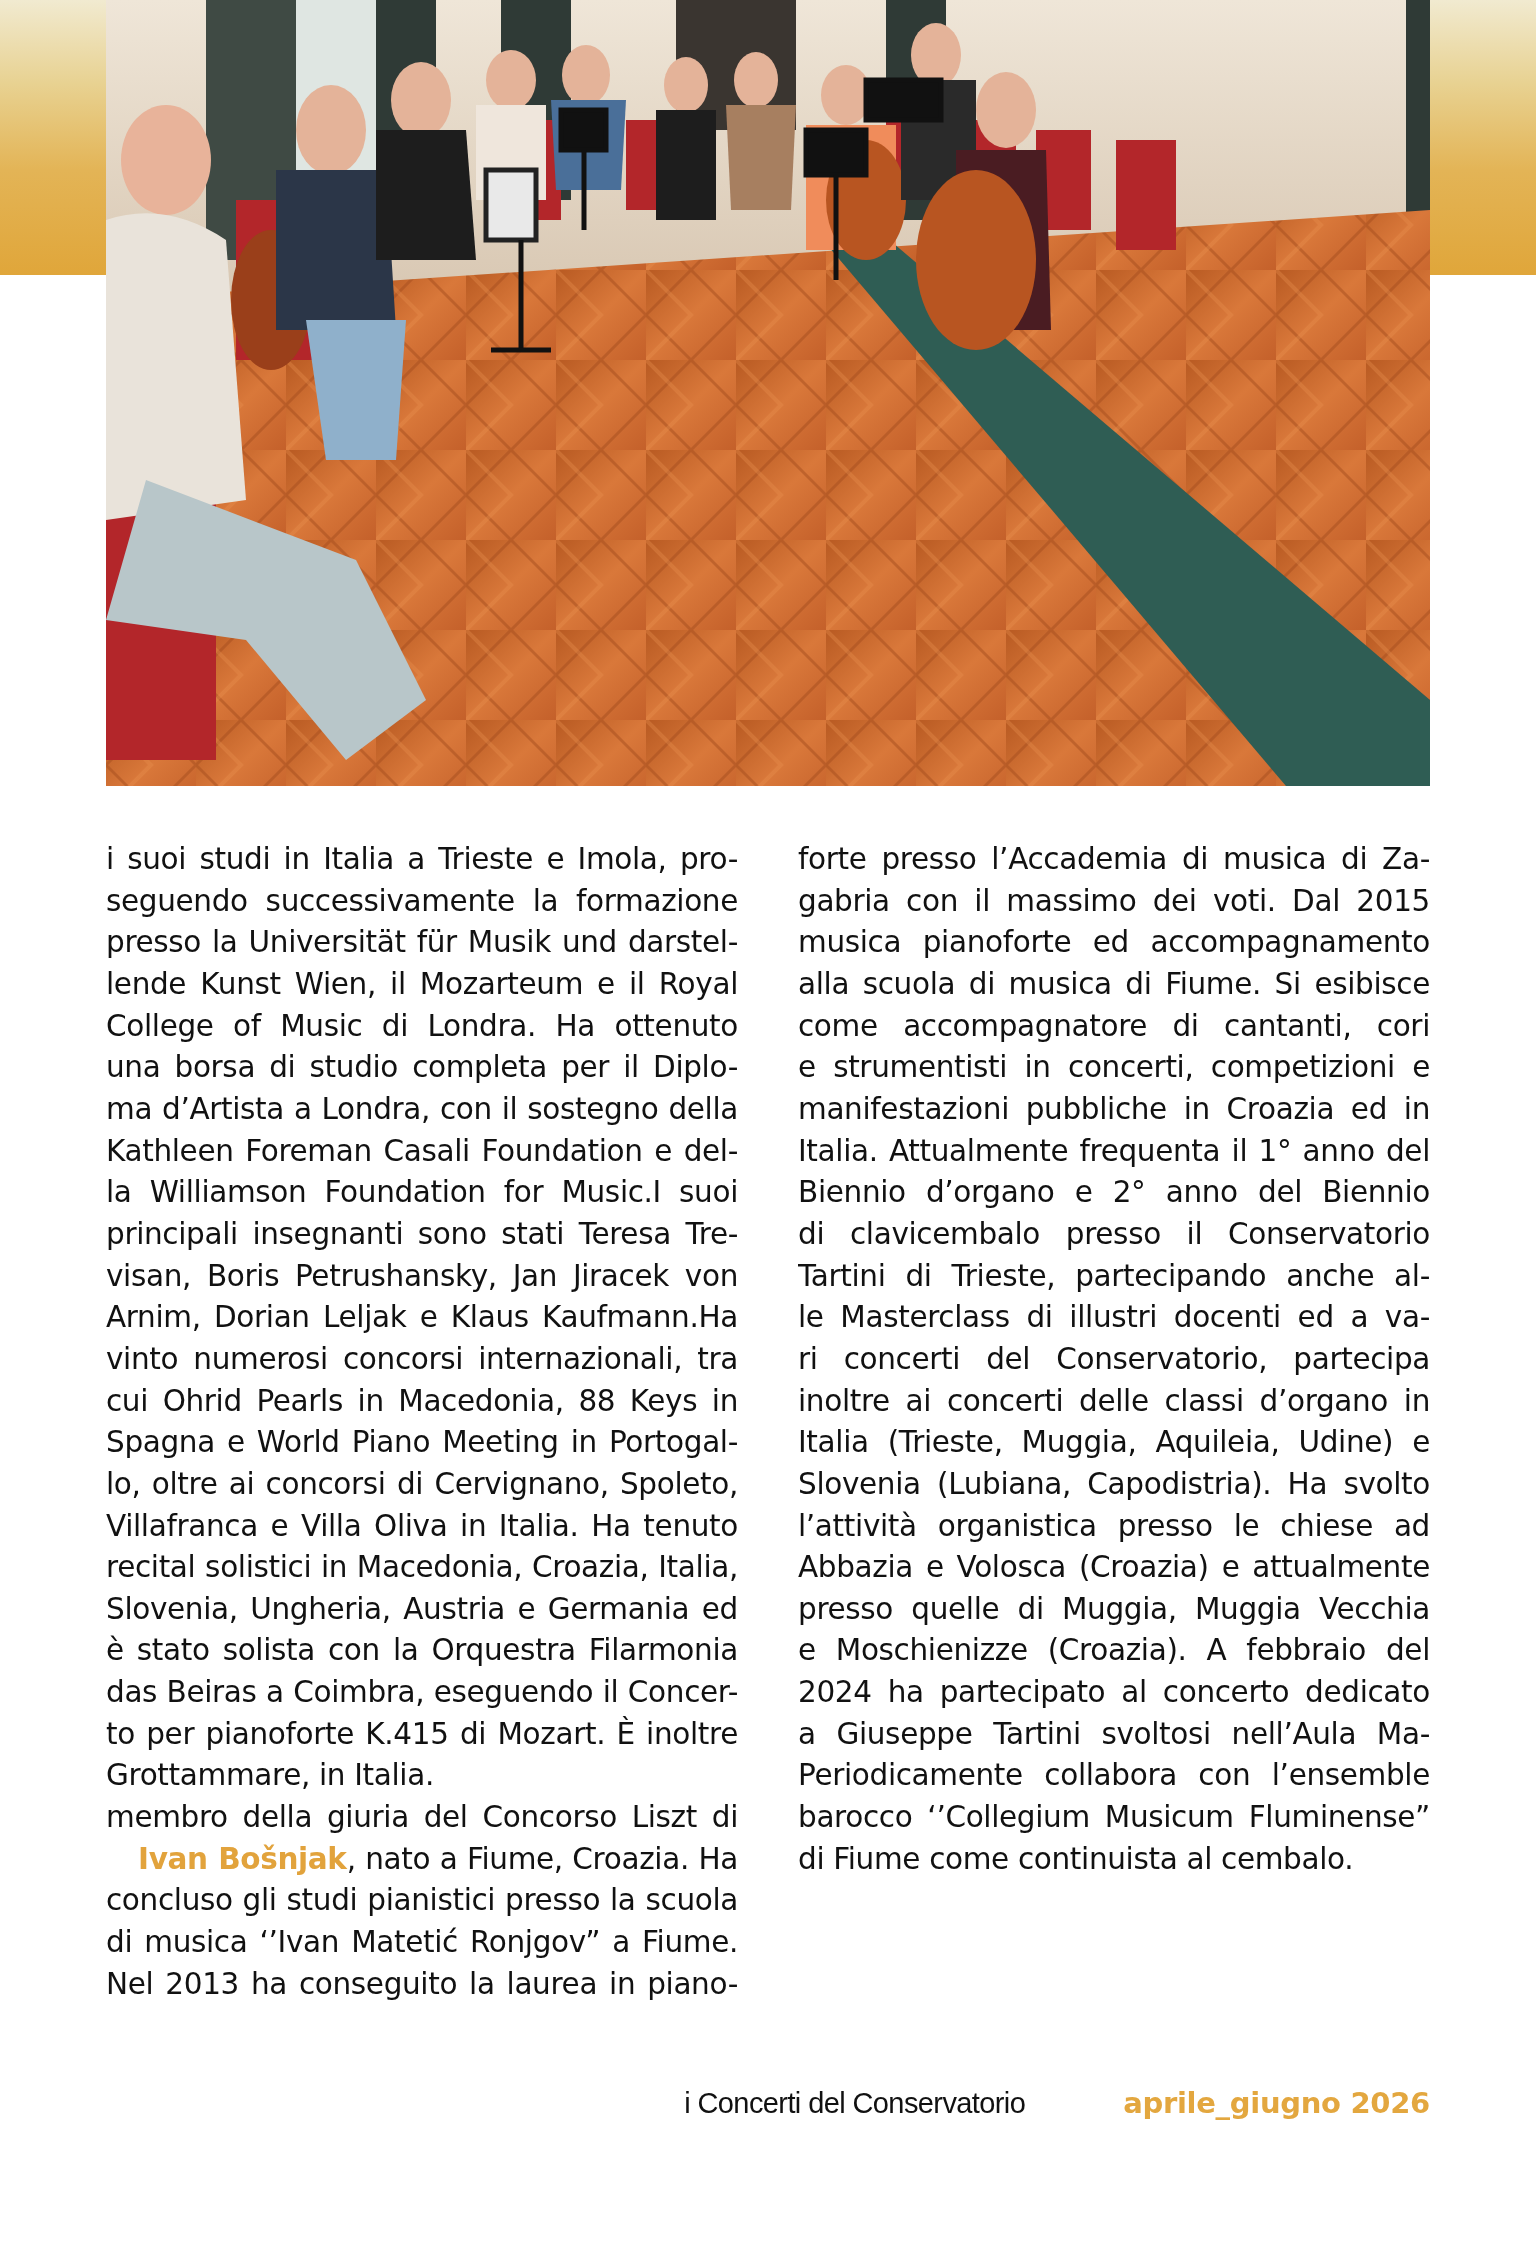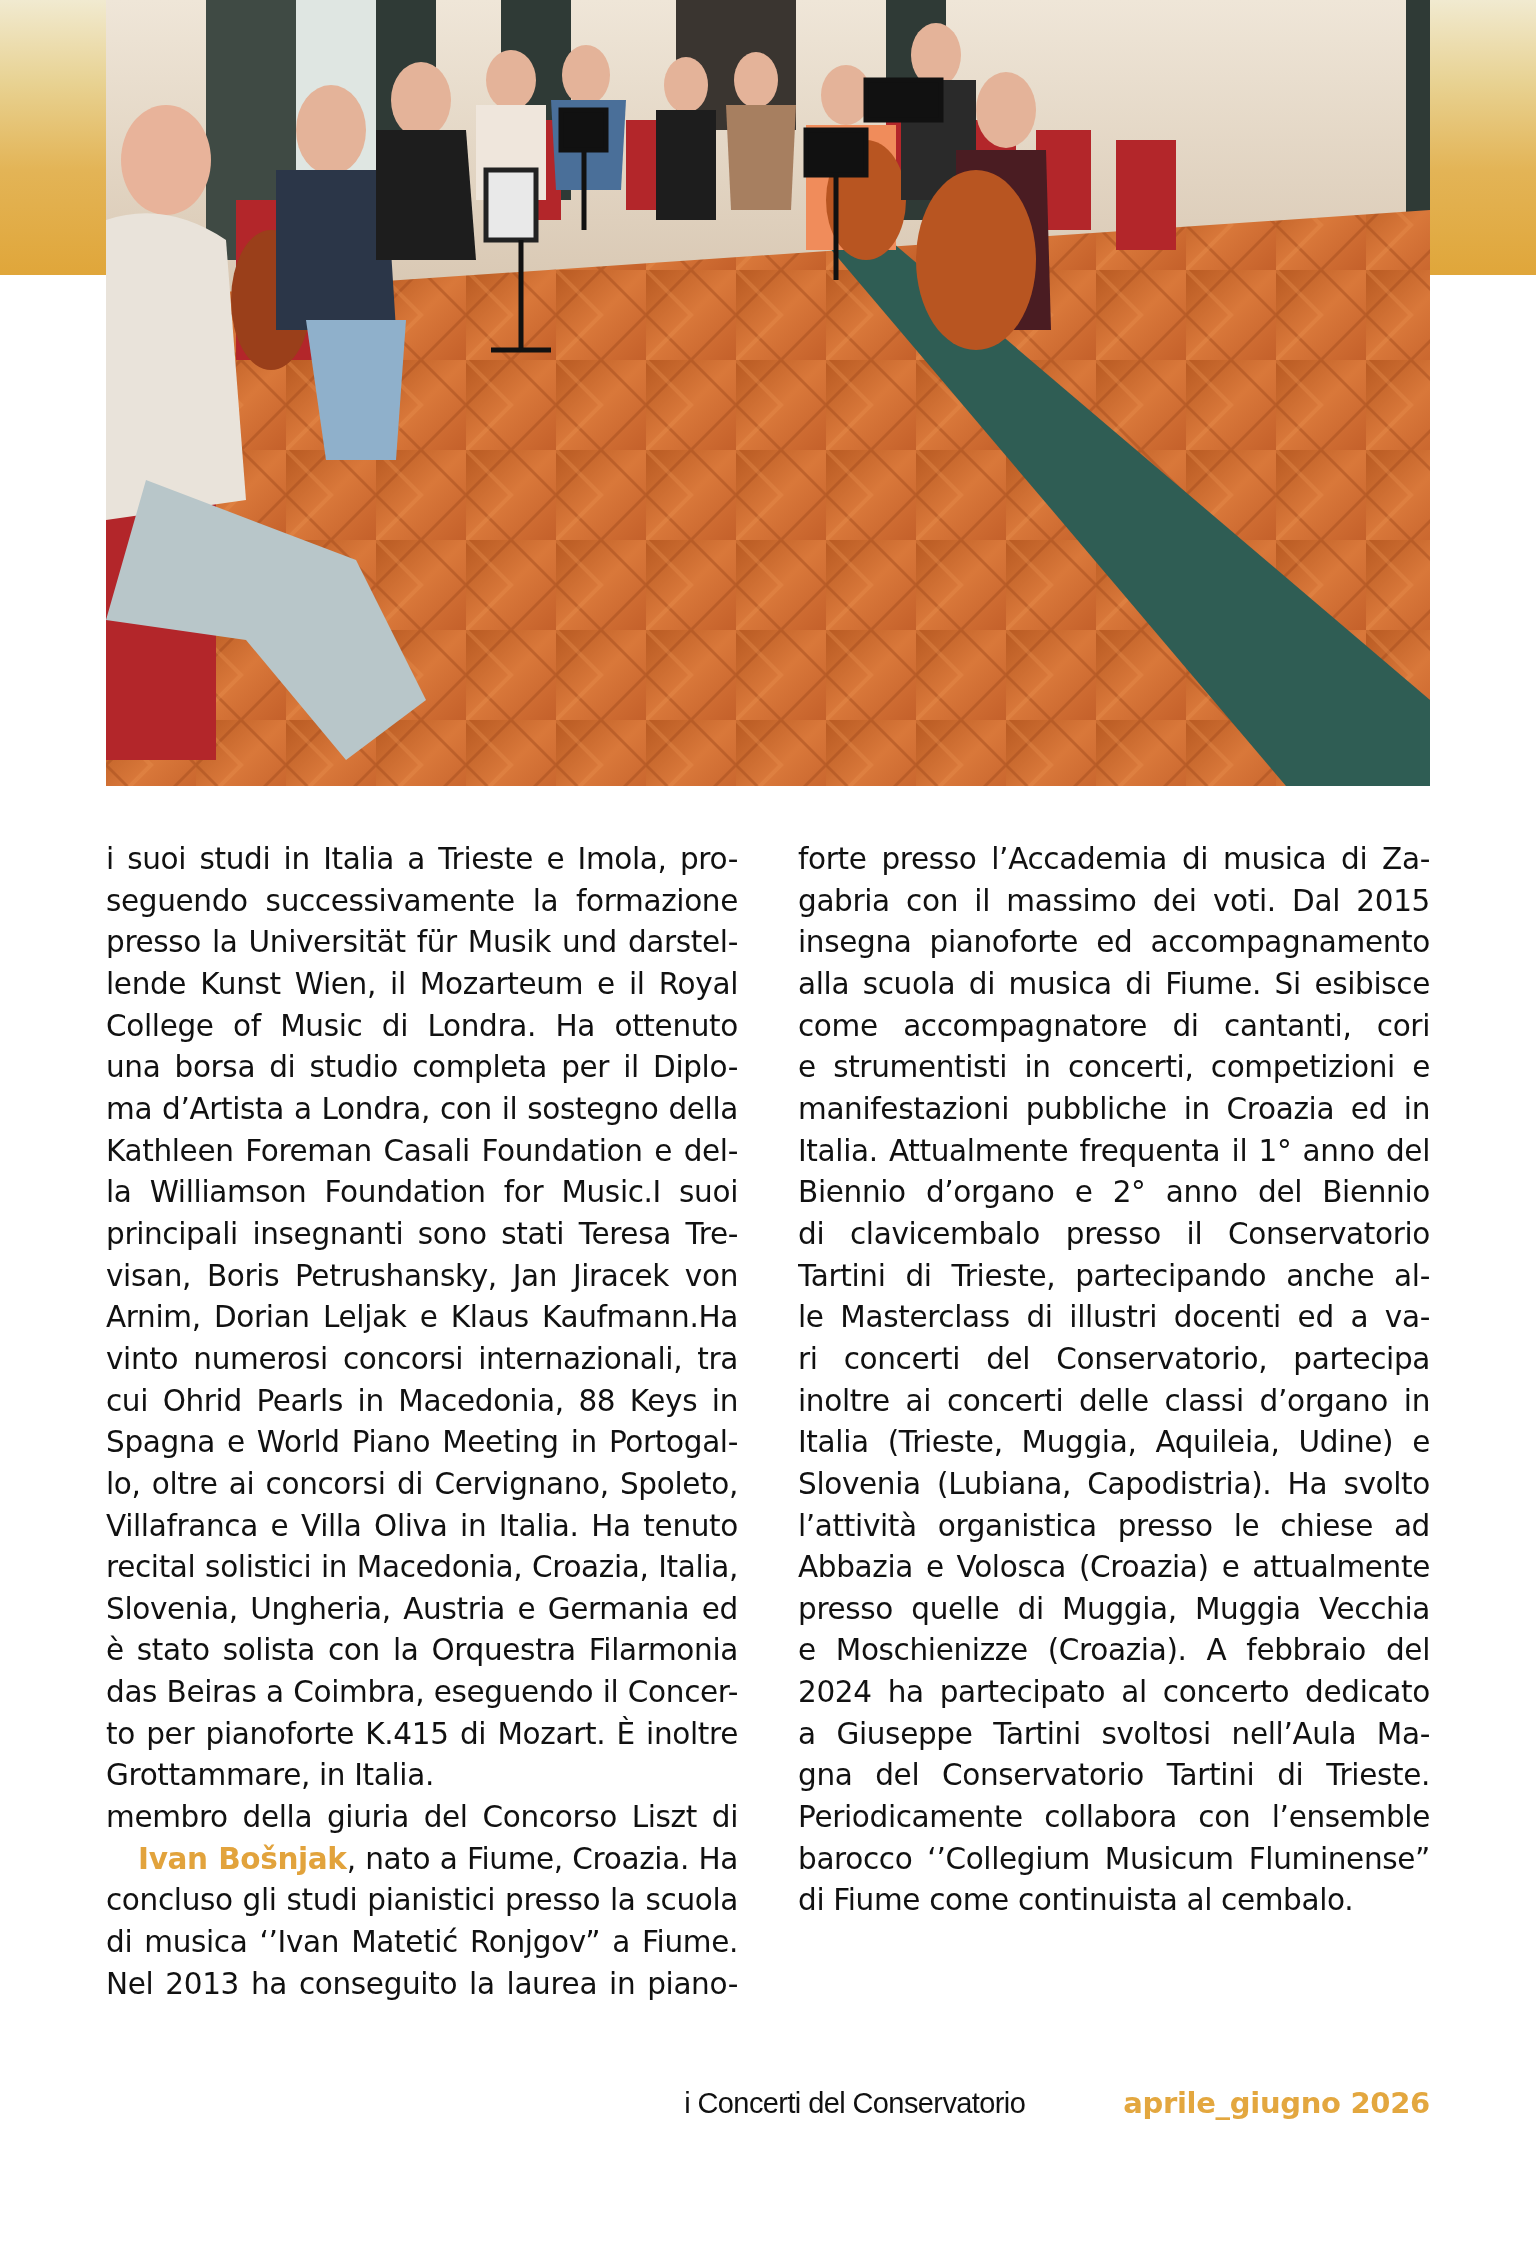--- a/index.html
+++ b/index.html
@@ -144,41 +144,40 @@
       <span class="line">concluso gli studi pianistici presso la scuola</span>
       <span class="line">di musica ‘’Ivan Matetić Ronjgov” a Fiume.</span>
       <span class="line">Nel 2013 ha conseguito la laurea in piano-</span>
     </div>
 </div>
 
 <div class="col right">
   <div id="right-lines">
       <span class="line">forte presso l’Accademia di musica di Za-</span>
       <span class="line">gabria con il massimo dei voti. Dal 2015</span>
-      <span class="line">insegna pianoforte ed accompagnamento</span>
+      <span class="line">musica pianoforte ed accompagnamento</span>
       <span class="line">alla scuola di musica di Fiume. Si esibisce</span>
       <span class="line">come accompagnatore di cantanti, cori</span>
       <span class="line">e strumentisti in concerti, competizioni e</span>
       <span class="line">manifestazioni pubbliche in Croazia ed in</span>
       <span class="line">Italia. Attualmente frequenta il 1° anno del</span>
       <span class="line">Biennio d’organo e 2° anno del Biennio</span>
       <span class="line">di clavicembalo presso il Conservatorio</span>
       <span class="line">Tartini di Trieste, partecipando anche al-</span>
       <span class="line">le Masterclass di illustri docenti ed a va-</span>
       <span class="line">ri concerti del Conservatorio, partecipa</span>
       <span class="line">inoltre ai concerti delle classi d’organo in</span>
       <span class="line">Italia (Trieste, Muggia, Aquileia, Udine) e</span>
       <span class="line">Slovenia (Lubiana, Capodistria). Ha svolto</span>
       <span class="line">l’attività organistica presso le chiese ad</span>
       <span class="line">Abbazia e Volosca (Croazia) e attualmente</span>
       <span class="line">presso quelle di Muggia, Muggia Vecchia</span>
       <span class="line">e Moschienizze (Croazia). A febbraio del</span>
       <span class="line">2024 ha partecipato al concerto dedicato</span>
       <span class="line">a Giuseppe Tartini svoltosi nell’Aula Ma-</span>
-      <span class="line">gna del Conservatorio Tartini di Trieste.</span>
       <span class="line">Periodicamente collabora con l’ensemble</span>
       <span class="line">barocco ‘’Collegium Musicum Fluminense”</span>
       <span class="line last">di Fiume come continuista al cembalo.</span>
     </div>
 </div>
 
 <div class="footer">
   <span class="footer-title">i Concerti del Conservatorio</span>
   <span class="footer-sep"></span>
   <span class="footer-issue">aprile_giugno 2026</span>

